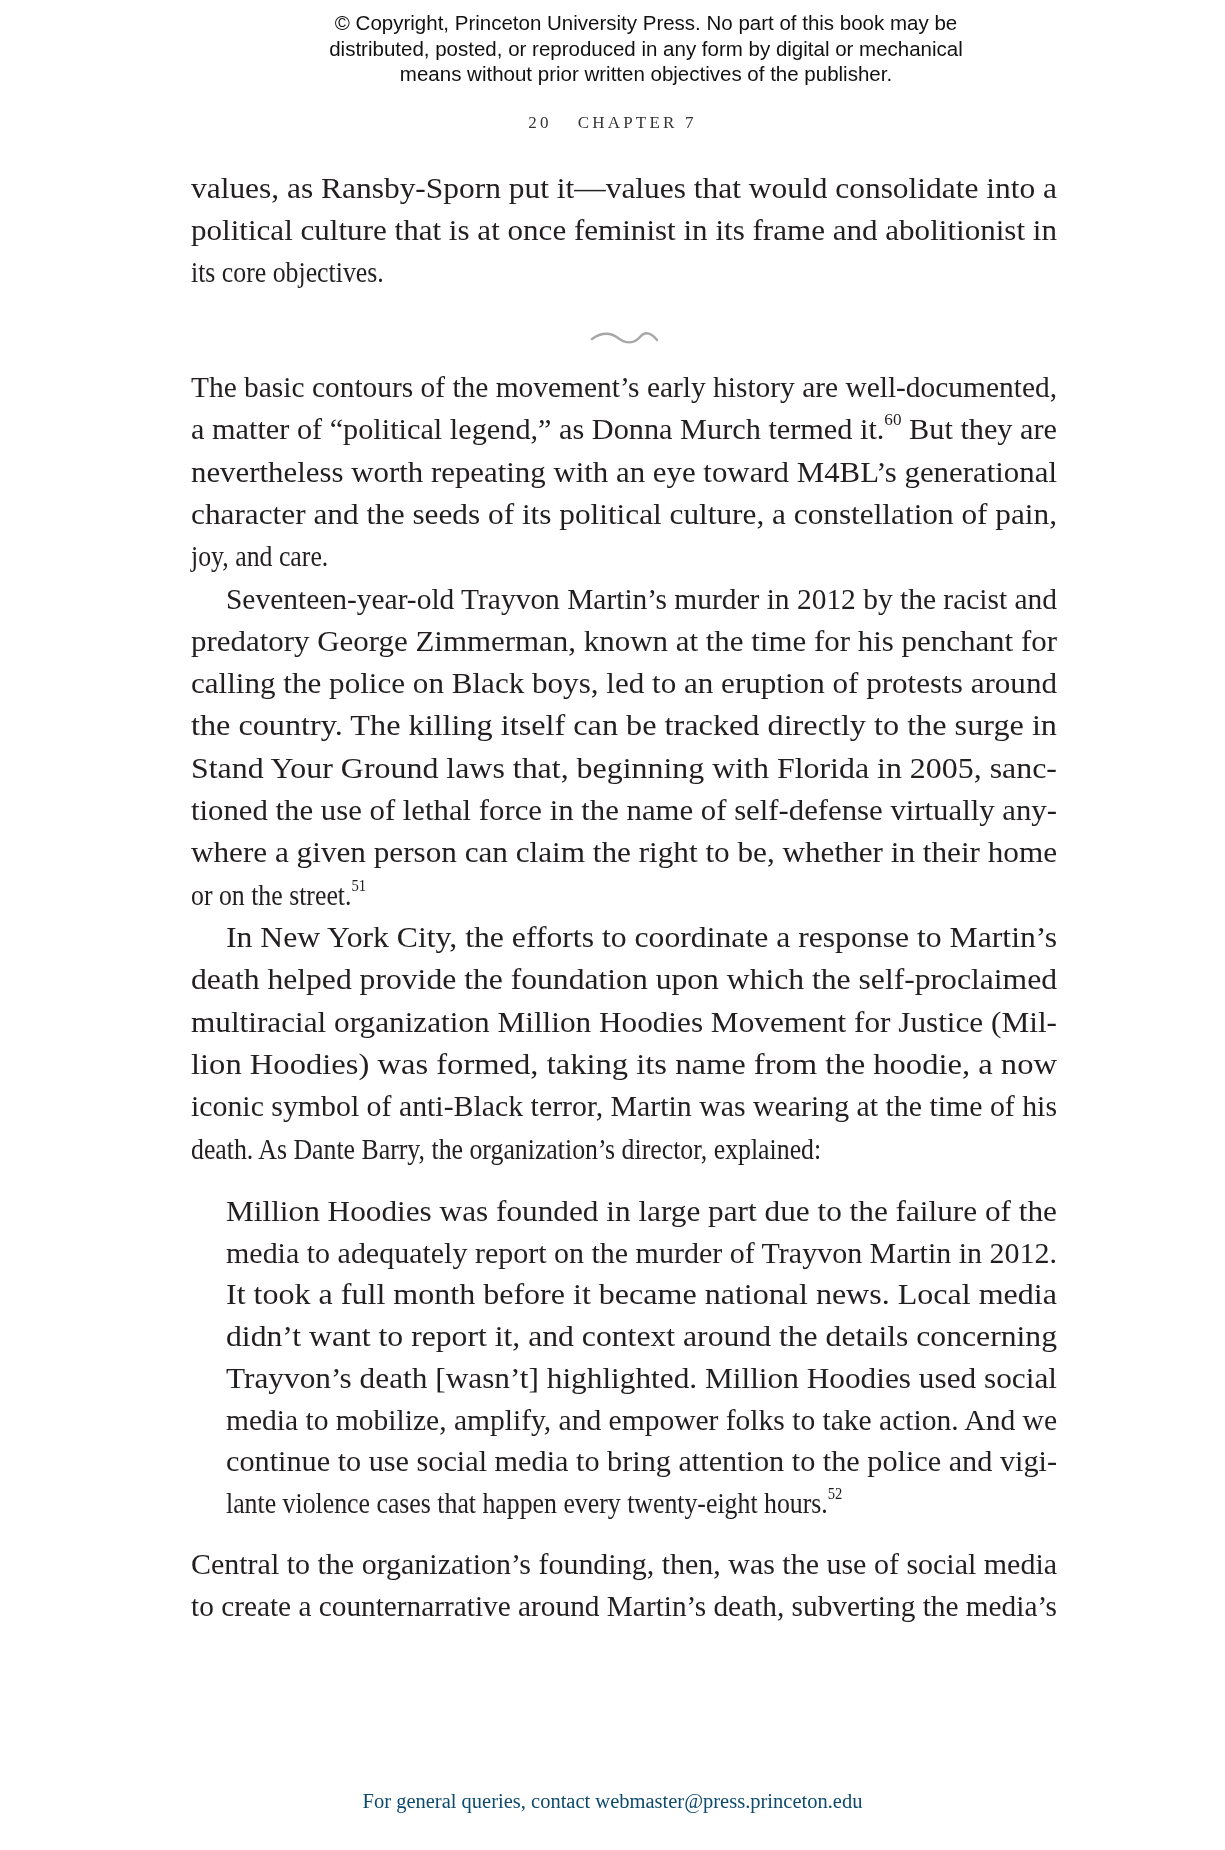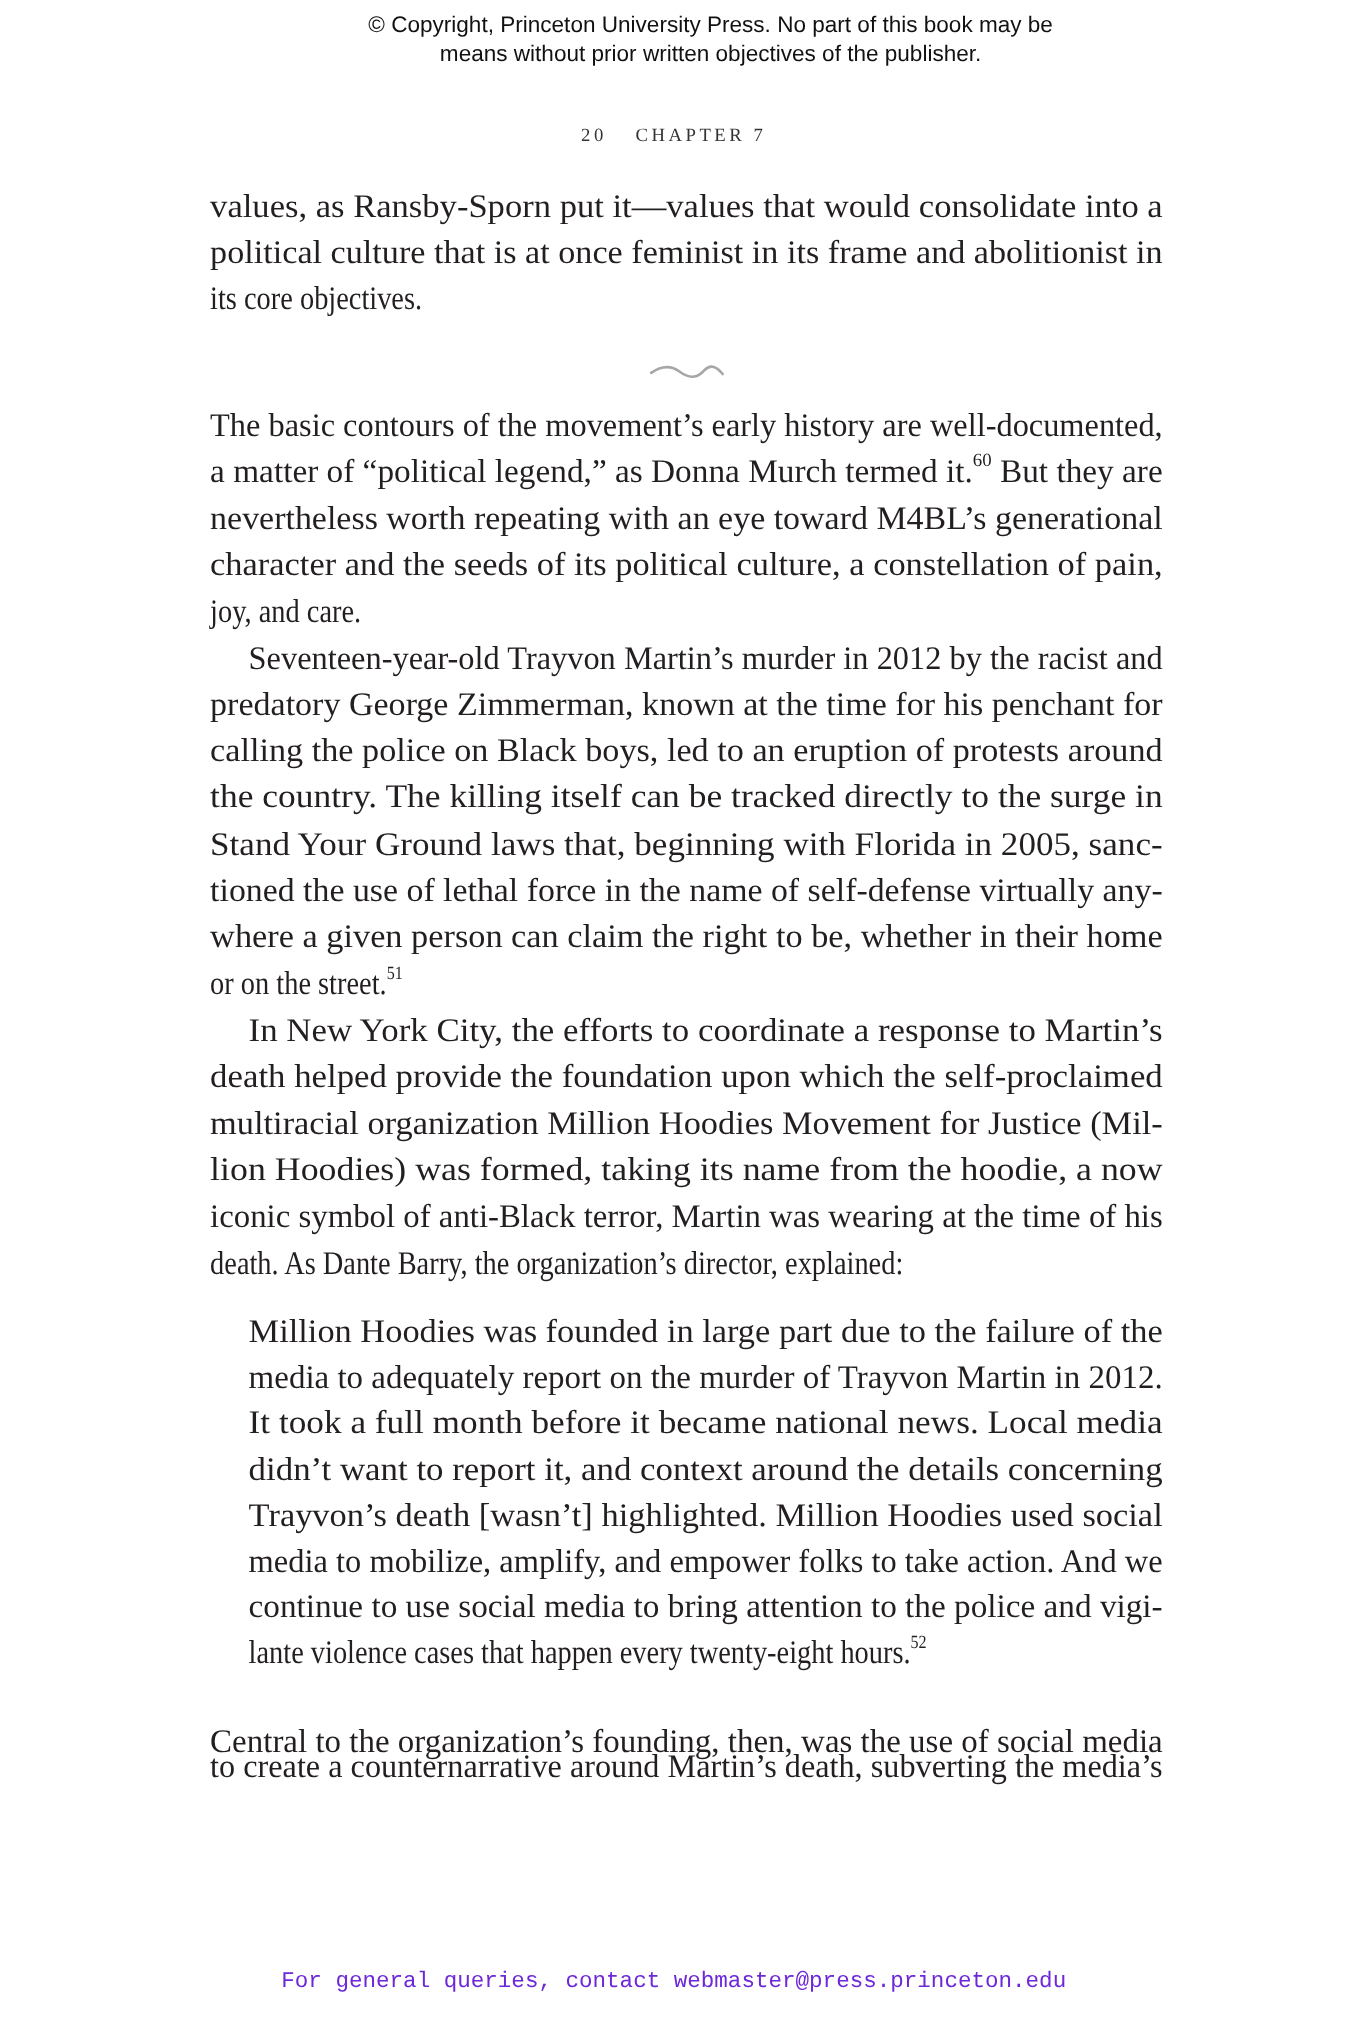--- a/index.html
+++ b/index.html
@@ -16,28 +16,29 @@
   .running-head .folio { margin-right: 26px; }
   .block { position: absolute; font-family: "Liberation Serif", serif; font-size: 30px; color: #231f20; }
   .line {
     position: absolute; left: 0; white-space: nowrap; height: 42px; line-height: 42px;
     transform-origin: 0 50%;
   }
   .line sup { font-size: 17px; position: relative; top: -3px; vertical-align: super; line-height: 0; }
   .ornament { position: absolute; left: 588px; top: 328px; width: 72px; height: 20px; }
   .footer {
     position: absolute; left: 0; width: 1225px; top: 1790px; text-align: center;
-    font-family: Liberation Mono, monospace; font-size: 20.5px; color: #6d28d9;
+    font-family: Liberation Serif, serif; font-size: 20.5px; color: #0c4a6e;
   }
 </style>
 </head>
 <body>
 
 <div class="copyright">
   <div>© Copyright, Princeton University Press. No part of this book may be</div>
+  <div>distributed, posted, or reproduced in any form by digital or mechanical</div>
   <div>means without prior written objectives of the publisher.</div>
 </div>
 
 <div class="running-head">
   <span class="folio">20</span><span>CHAPTER 7</span>
 </div>
 
 <div class="block" style="left: 191px; top: 0px; width: 866px;">
     <div class="line" style="left: 0px; top: 167px; transform: scaleX(1.0477);"><span>values, as Ransby-Sporn put it—values that would consolidate into a</span></div>
     <div class="line" style="left: 0px; top: 209px; transform: scaleX(1.0353);"><span>political culture that is at once feminist in its frame and abolitionist in</span></div>
@@ -77,17 +78,17 @@
     <div class="line" style="left: 0px; top: 1190px; transform: scaleX(1.0419);"><span>Million Hoodies was founded in large part due to the failure of the</span></div>
     <div class="line" style="left: 0px; top: 1231.7px; transform: scaleX(0.9994);"><span>media to adequately report on the murder of Trayvon Martin in 2012.</span></div>
     <div class="line" style="left: 0px; top: 1273.4px; transform: scaleX(1.068);"><span>It took a full month before it became national news. Local media</span></div>
     <div class="line" style="left: 0px; top: 1315.1px; transform: scaleX(1.0563);"><span>didn’t want to report it, and context around the details concerning</span></div>
     <div class="line" style="left: 0px; top: 1356.8px; transform: scaleX(1.0432);"><span>Trayvon’s death [wasn’t] highlighted. Million Hoodies used social</span></div>
     <div class="line" style="left: 0px; top: 1398.5px; transform: scaleX(0.984);"><span>media to mobilize, amplify, and empower folks to take action. And we</span></div>
     <div class="line" style="left: 0px; top: 1440.2px; transform: scaleX(1.0075);"><span>continue to use social media to bring attention to the police and vigi-</span></div>
     <div class="line" style="left: 0px; top: 1481.9px; transform: scaleX(0.86);"><span>lante violence cases that happen every twenty-eight hours.</span><sup>52</sup></div>
   </div>
 <div class="block" style="left: 191px; top: 0px; width: 866px;">
-    <div class="line" style="left: 0px; top: 1543px; transform: scaleX(0.9992); margin-top: 20px;"><span>Central to the organization’s founding, then, was the use of social media</span></div>
+    <div class="line" style="left: 0px; top: 1543px; transform: scaleX(0.9992);"><span>Central to the organization’s founding, then, was the use of social media</span></div>
     <div class="line" style="left: 0px; top: 1585px; transform: scaleX(0.977);"><span>to create a counternarrative around Martin’s death, subverting the media’s</span></div>
   </div>
 
 <div class="footer">For general queries, contact webmaster@press.princeton.edu</div>
 
 </body></html>

